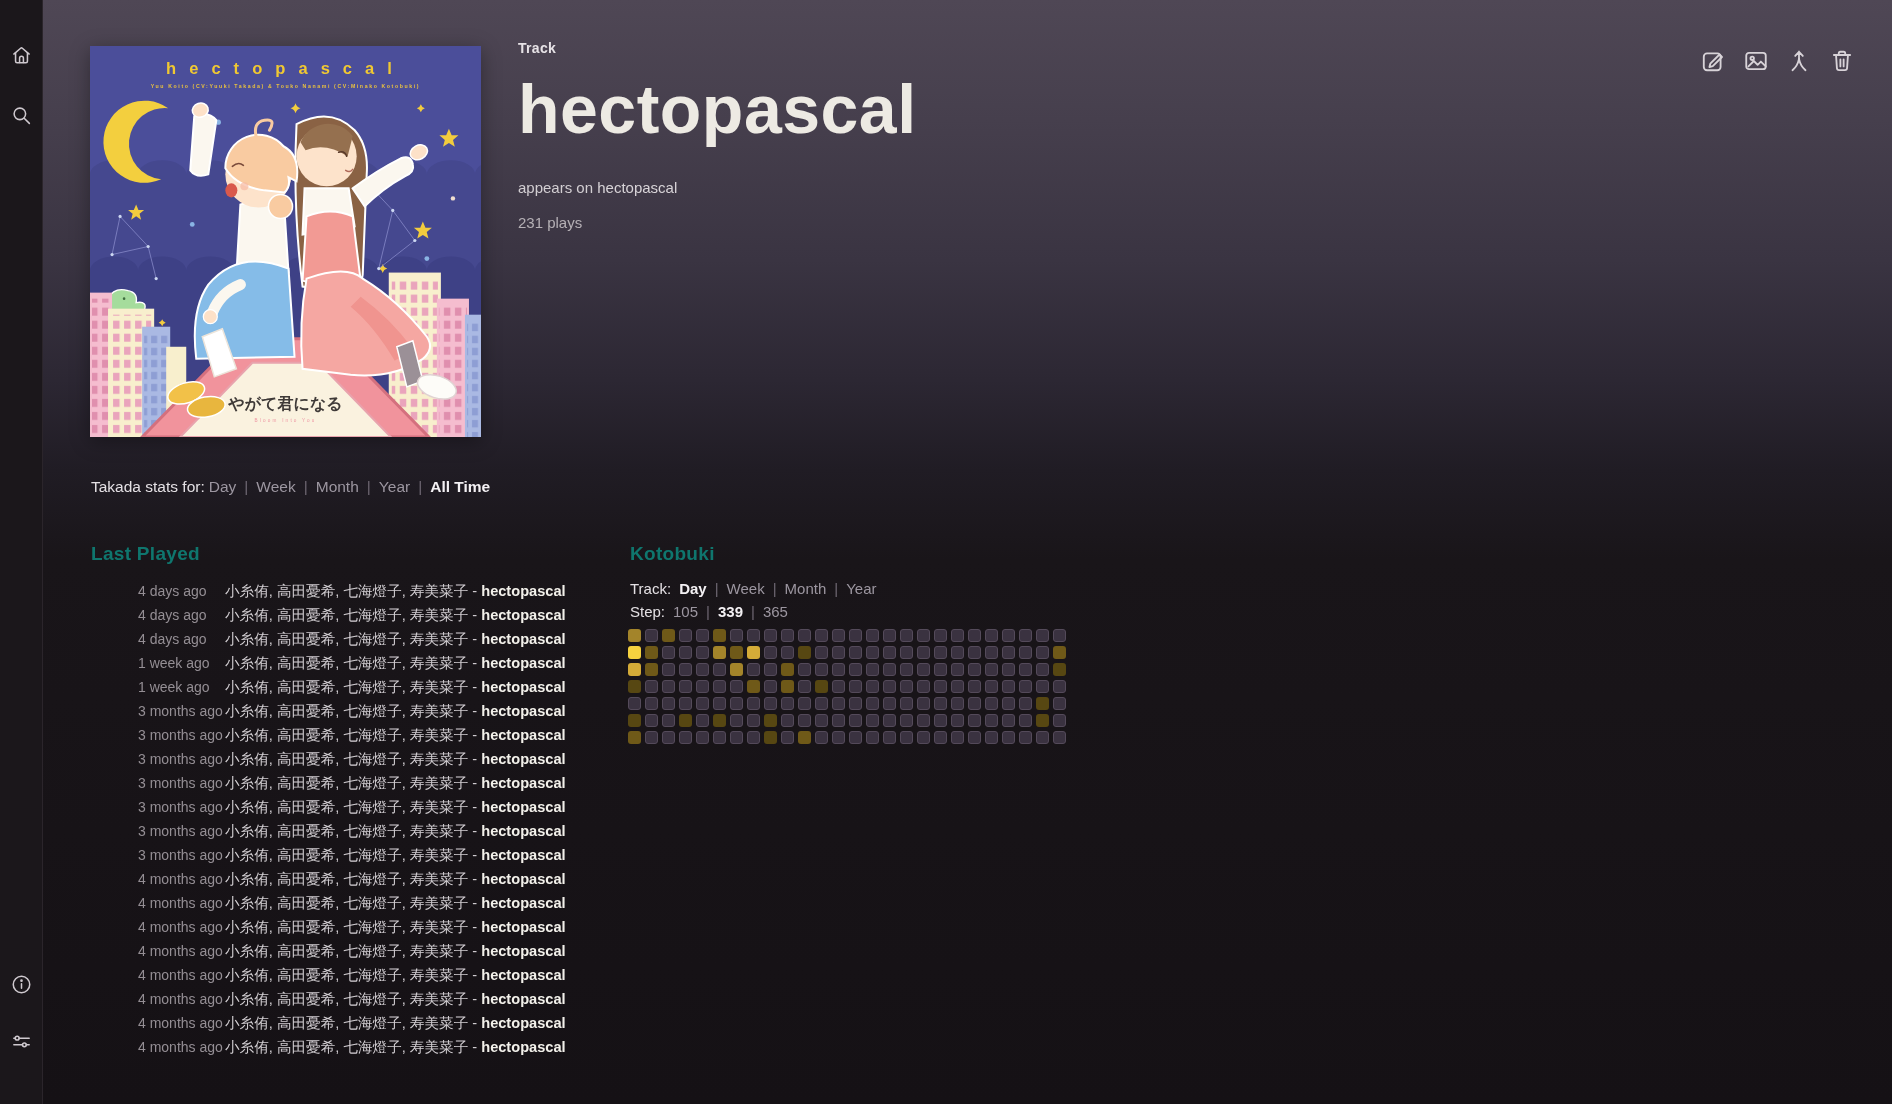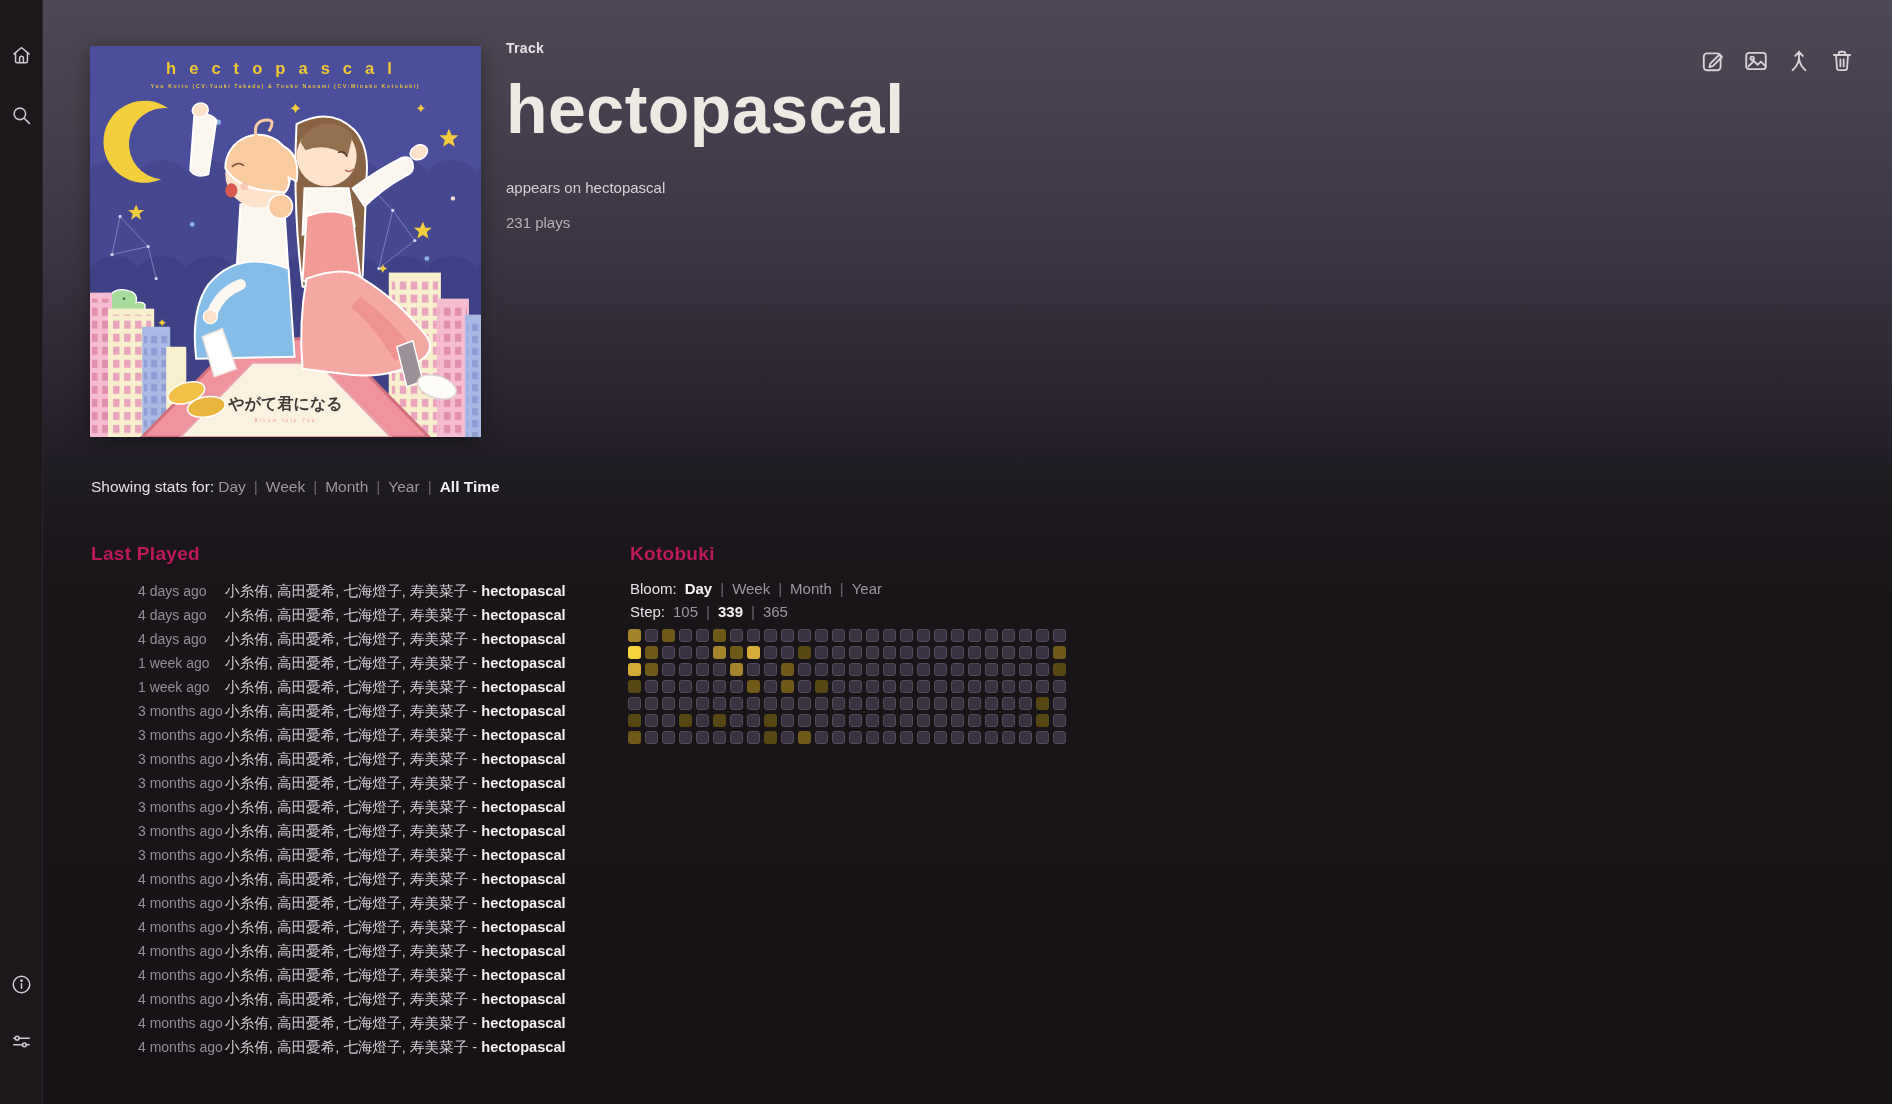--- a/index.html
+++ b/index.html
@@ -22,21 +22,21 @@
   .side-icon svg { width:100%; height:100%; stroke:#cfc9cf; fill:none;
     stroke-width:1.6; stroke-linecap:round; stroke-linejoin:round; }
 
   
   .album-art {
     position:absolute; left:90px; top:46px; width:391px; height:391px;
     box-shadow:0 4px 18px rgba(0,0,0,.35); cursor:pointer;
   }
   .album-art svg { width:100%; height:100%; display:block; }
 
-  .hero-meta { position:absolute; left:506px; top:40px; }
+  .hero-meta { position:absolute; left:518px; top:40px; }
   .type-label { font-size:14px; font-weight:bold; color:#e6e2e6; letter-spacing:.3px; }
   .page-title {
     font-size:68px; font-weight:bold; color:#edeae3; margin-top:18px;
     letter-spacing:.5px; line-height:1.05;
   }
   .appears { margin-top:34px; font-size:15px; color:#d2ced2; }
   .appears a { color:#d8d4d8; }
   .plays { margin-top:18px; font-size:15px; color:#b5b0b5; }
 
   .hero-actions { position:absolute; top:48px; left:1700px; display:flex; gap:17px; }
@@ -44,21 +44,21 @@
   .action-btn svg { width:100%; height:100%; stroke:#d8d3d8; fill:none;
     stroke-width:1.7; stroke-linecap:round; stroke-linejoin:round; }
 
   
   .stats-row { position:absolute; left:91px; top:478px; font-size:15.5px; color:#e4e0e4; }
   .opt { color:#9c96a0; margin:0 4px; cursor:pointer; }
   .opt.selected { color:#f4f1f4; font-weight:bold; }
   .sep { color:#6e6772; margin:0 4px; }
 
   
-  .sec-head { position:absolute; font-size:19px; font-weight:bold; color:#be185d; letter-spacing:.3px; }
+  .sec-head { position:absolute; font-size:19px; font-weight:bold; color:#0f766e; letter-spacing:.3px; }
   #lp-head { left:91px; top:543px; }
   #act-head { left:630px; top:543px; }
 
   
   .lp-list { position:absolute; left:91px; top:579px; width:500px; }
   .lp-row { height:24px; display:flex; align-items:center; font-size:14.6px; white-space:nowrap;margin-left:47px; }
   .lp-time { width:87px; flex:none; color:#948e94; font-size:14px; }
   .lp-track { color:#cfcbcf; }
   .lp-track a.artist { color:#d2ced2; }
   .lp-track a.title { color:#f2f0ea; font-weight:bold; }
@@ -268,21 +268,21 @@
     <svg viewBox="0 0 24 24">
         <path d="M4.5,6.5 h15"></path>
         <path d="M9,6.5 v-1.5 a1.5,1.5 0 0 1 1.5,-1.5 h3 a1.5,1.5 0 0 1 1.5,1.5 v1.5"></path>
         <path d="M6.5,6.5 l0.8,12 a2,2 0 0 0 2,1.9 h5.4 a2,2 0 0 0 2,-1.9 l0.8,-12"></path>
         <path d="M10.5,10.5 v6.5 M13.5,10.5 v6.5"></path>
       </svg>
   </div>
 </div>
 
 <div class="stats-row">
-  <span>Showing stats for:</span><span id="stats-options"><a class="opt">Day</a><span class="sep">|</span><a class="opt">Week</a><span class="sep">|</span><a class="opt">Month</a><span class="sep">|</span><a class="opt">Year</a><span class="sep">|</span><a class="opt selected">All Time</a></span>
+  <span>Takada stats for:</span><span id="stats-options"><a class="opt">Day</a><span class="sep">|</span><a class="opt">Week</a><span class="sep">|</span><a class="opt">Month</a><span class="sep">|</span><a class="opt">Year</a><span class="sep">|</span><a class="opt selected">All Time</a></span>
 </div>
 
 <h2 class="sec-head" id="lp-head">Last Played</h2>
 <div class="lp-list" id="lp-list">
     <div class="lp-row">
       <span class="lp-time">4 days ago</span>
       <span class="lp-track"><a class="artist">小糸侑</a>, <a class="artist">高田憂希</a>, <a class="artist">七海燈子</a>, <a class="artist">寿美菜子</a> - <a class="title">hectopascal</a></span>
     </div>
     <div class="lp-row">
       <span class="lp-time">4 days ago</span>
@@ -357,21 +357,21 @@
       <span class="lp-track"><a class="artist">小糸侑</a>, <a class="artist">高田憂希</a>, <a class="artist">七海燈子</a>, <a class="artist">寿美菜子</a> - <a class="title">hectopascal</a></span>
     </div>
     <div class="lp-row">
       <span class="lp-time">4 months ago</span>
       <span class="lp-track"><a class="artist">小糸侑</a>, <a class="artist">高田憂希</a>, <a class="artist">七海燈子</a>, <a class="artist">寿美菜子</a> - <a class="title">hectopascal</a></span>
     </div>
   </div>
 
 <h2 class="sec-head" id="act-head">Kotobuki</h2>
 <div class="sel-row" id="step-row">
-  <span class="sel-label">Bloom:</span><span id="step-options"><a class="opt selected">Day</a><span class="sep">|</span><a class="opt">Week</a><span class="sep">|</span><a class="opt">Month</a><span class="sep">|</span><a class="opt">Year</a></span>
+  <span class="sel-label">Track:</span><span id="step-options"><a class="opt selected">Day</a><span class="sep">|</span><a class="opt">Week</a><span class="sep">|</span><a class="opt">Month</a><span class="sep">|</span><a class="opt">Year</a></span>
 </div>
 <div class="sel-row" id="range-row">
   <span class="sel-label">Step:</span><span id="range-options"><a class="opt">105</a><span class="sep">|</span><a class="opt selected">339</a><span class="sep">|</span><a class="opt">365</a></span>
 </div>
 <div class="heatmap" id="heatmap">
     <div class="hm-row">
       <div class="hm-cell" style="background: rgb(163, 132, 42);"></div>
       <div class="hm-cell lv0"></div>
       <div class="hm-cell" style="background: rgb(111, 89, 24);"></div>
       <div class="hm-cell lv0"></div>

